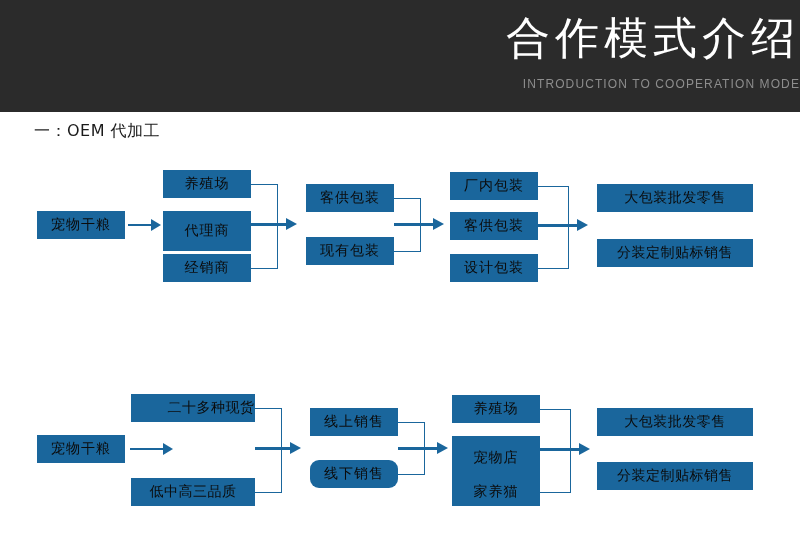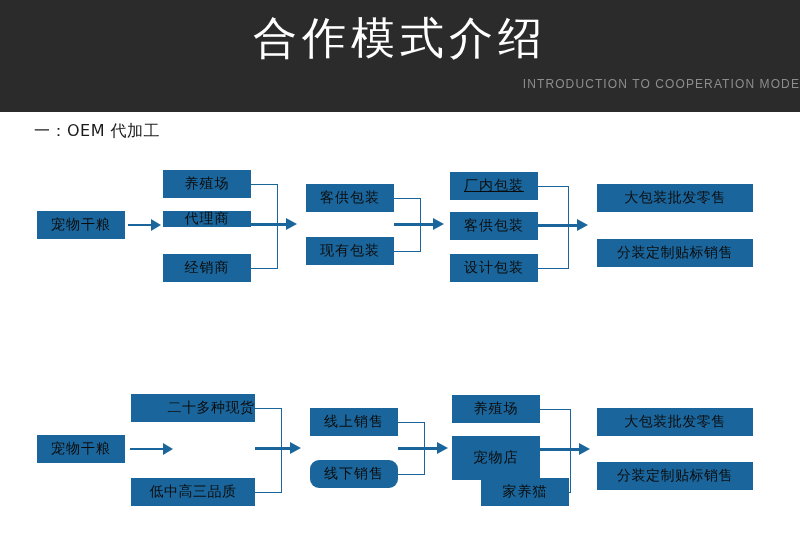--- a/index.html
+++ b/index.html
@@ -21,21 +21,21 @@
     left: 0; top: 0;
     width: 800px;
     height: 112px;
     background: #2b2b2b;
     overflow: hidden;
   }
   #banner-title {
     position: absolute;
     left: 0; top: 10px;
     width: 800px;
-    text-align: center;
+    text-align: right;
     color: #ffffff;
     font-size: 44px;
     line-height: 56px;
     font-weight: 400;
     letter-spacing: 5px;
     font-family: "DejaVu Sans", "Liberation Sans", sans-serif;
     white-space: nowrap;
   }
   #banner-subtitle {
     position: absolute;
@@ -142,37 +142,37 @@
 
   <div class="section-heading">一：OEM 代加工</div>
 
   <div class="flow">
 
     <div class="node" style="left:37px; top:99px; width:88px; height:28px;">宠物干粮</div>
 
     <div class="arrow thin" style="left:128px; top:112px; width:24px;"></div>
 
     <div class="node" style="left:163px; top:58px; width:88px; height:28px;">养殖场</div>
-    <div class="node" style="left:163px; top:99px; width:88px; height:16px;">代理商</div>
+    <div class="node" style="left:163px; top:99px; width:88px; height:40px;">代理商</div>
     <div class="node" style="left:163px; top:142px; width:88px; height:28px;text-align:center;">经销商</div>
 
     <div class="hline" style="left:251px; top:72px; width:26px;"></div>
     <div class="hline" style="left:251px; top:156px; width:26px;"></div>
     <div class="vline" style="left:277px; top:72px; height:85px;"></div>
     <div class="arrow" style="left:251px; top:111px; width:36px;"></div>
 
     <div class="node" style="left:306px; top:72px; width:88px; height:28px;">客供包装</div>
     <div class="node" style="left:306px; top:125px; width:88px; height:28px;">现有包装</div>
 
     <div class="hline" style="left:394px; top:86px; width:26px;"></div>
     <div class="hline" style="left:394px; top:139px; width:26px;"></div>
     <div class="vline" style="left:420px; top:86px; height:54px;"></div>
     <div class="arrow" style="left:394px; top:111px; width:40px;"></div>
 
-    <div class="node" style="left:450px; top:60px; width:88px; height:28px;text-decoration:underline;">厂内包装</div>
+    <div class="node" style="left:450px; top:60px; width:88px; height:28px;">厂内包装</div>
     <div class="node" style="left:450px; top:100px; width:88px; height:28px;">客供包装</div>
     <div class="node" style="left:450px; top:142px; width:88px; height:28px;">设计包装</div>
 
     <div class="hline" style="left:538px; top:74px; width:30px;"></div>
     <div class="hline" style="left:538px; top:156px; width:30px;"></div>
     <div class="vline" style="left:568px; top:74px; height:83px;"></div>
     <div class="arrow" style="left:538px; top:112px; width:40px;"></div>
 
     <div class="node wide" style="left:597px; top:72px; width:156px; height:28px;">大包装批发零售</div>
     <div class="node wide" style="left:597px; top:127px; width:156px; height:28px;">分装定制贴标销售</div>
@@ -200,21 +200,21 @@
     <div class="node" style="left:310px; top:74px; width:88px; height:28px;">线上销售</div>
     <div class="node" style="left:310px; top:126px; width:88px; height:28px;border-radius:9px;">线下销售</div>
 
     <div class="hline" style="left:398px; top:88px; width:26px;"></div>
     <div class="hline" style="left:398px; top:140px; width:26px;"></div>
     <div class="vline" style="left:424px; top:88px; height:53px;"></div>
     <div class="arrow" style="left:398px; top:113px; width:40px;"></div>
 
     <div class="node" style="left:452px; top:61px; width:88px; height:28px;">养殖场</div>
     <div class="node" style="left:452px; top:102px; width:88px; height:44px;">宠物店</div>
-    <div class="node" style="left:452px; top:144px; width:88px; height:28px;margin-left:29px;">家养猫</div>
+    <div class="node" style="left:452px; top:144px; width:88px; height:28px;">家养猫</div>
 
     <div class="hline" style="left:540px; top:75px; width:30px;"></div>
     <div class="hline" style="left:540px; top:158px; width:30px;"></div>
     <div class="vline" style="left:570px; top:75px; height:84px;"></div>
     <div class="arrow" style="left:540px; top:114px; width:40px;"></div>
 
     <div class="node wide" style="left:597px; top:74px; width:156px; height:28px;">大包装批发零售</div>
     <div class="node wide" style="left:597px; top:128px; width:156px; height:28px;">分装定制贴标销售</div>
 
   </div>

